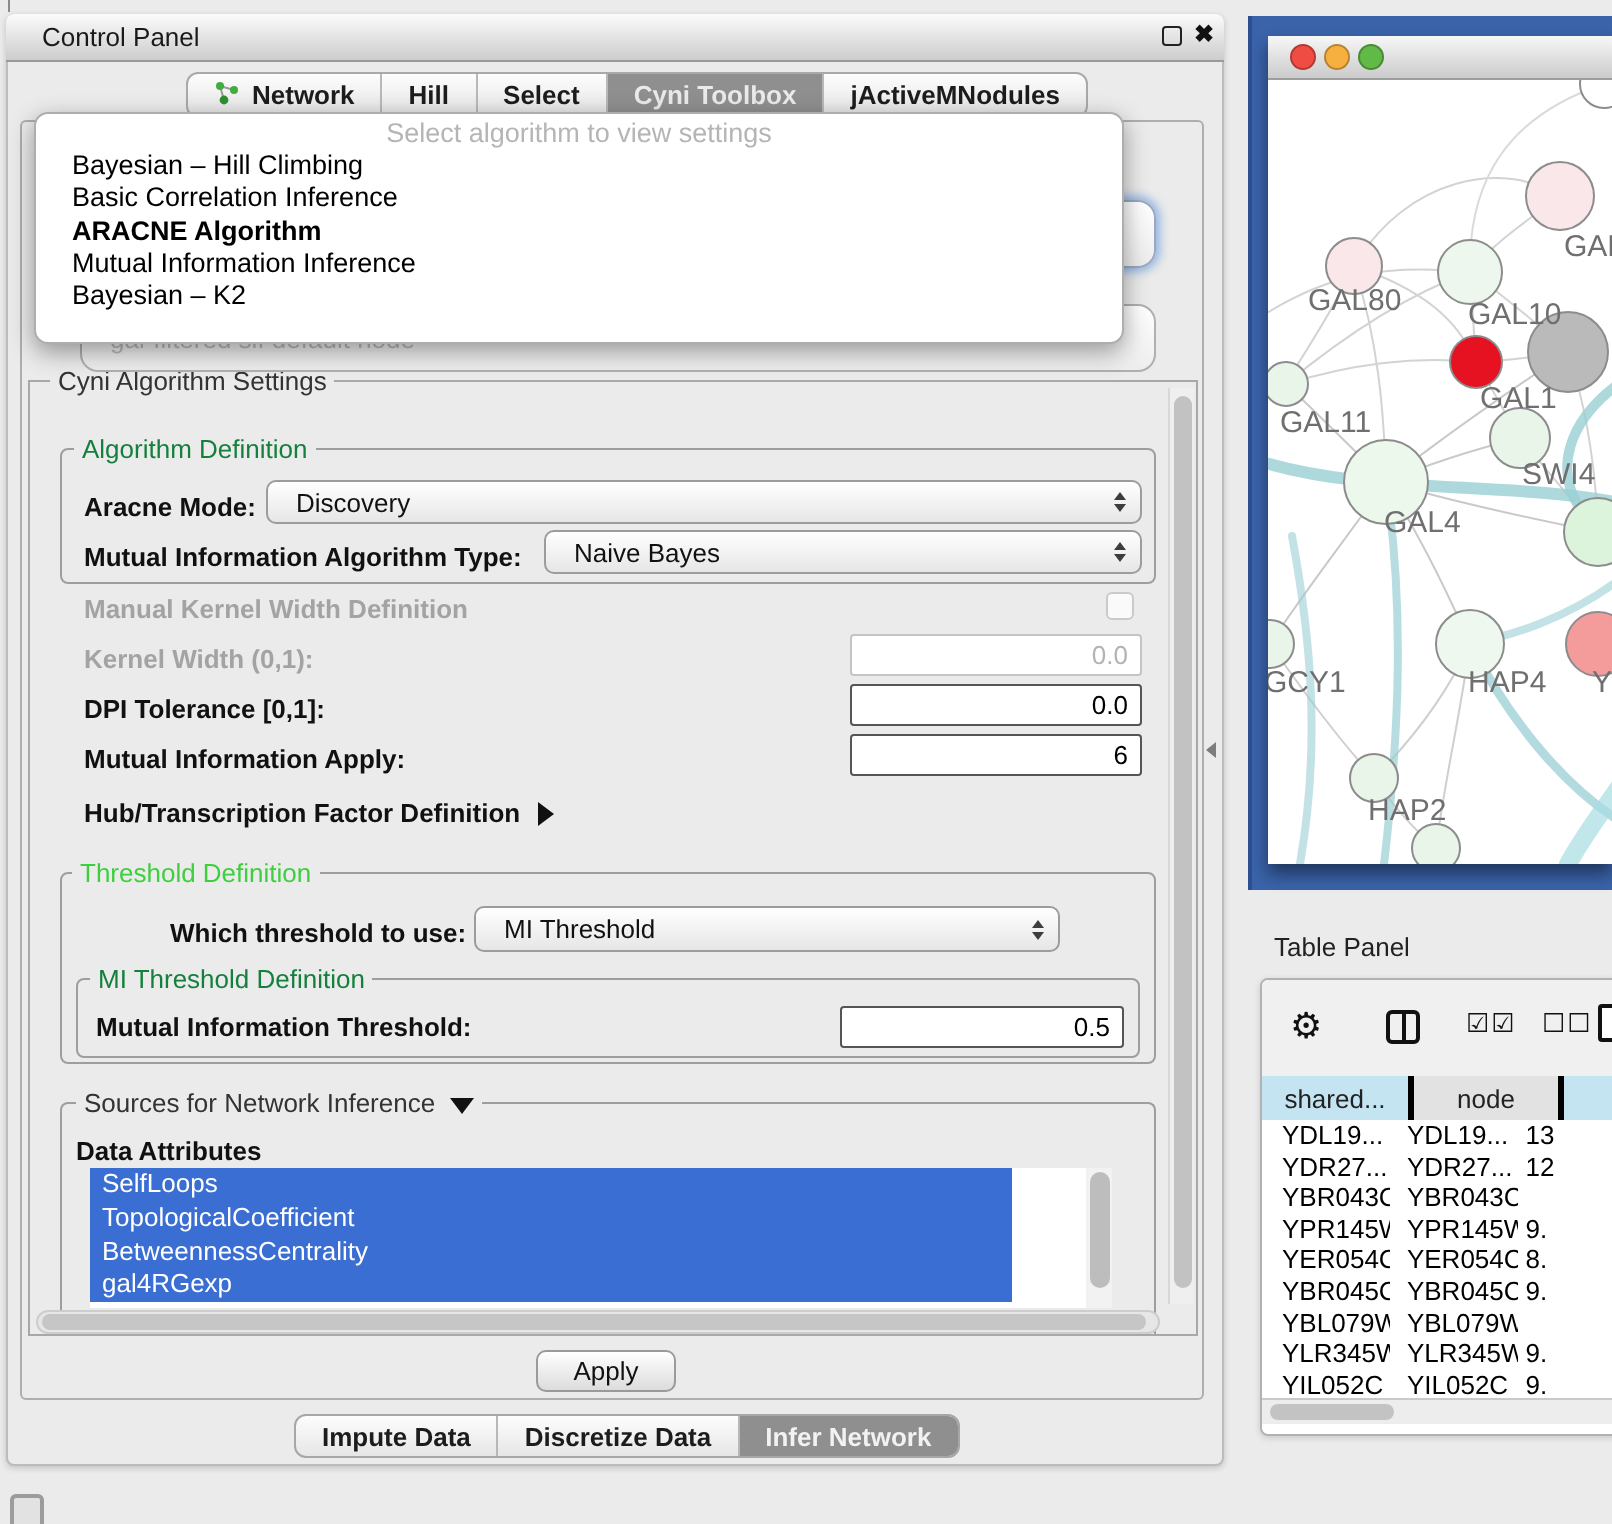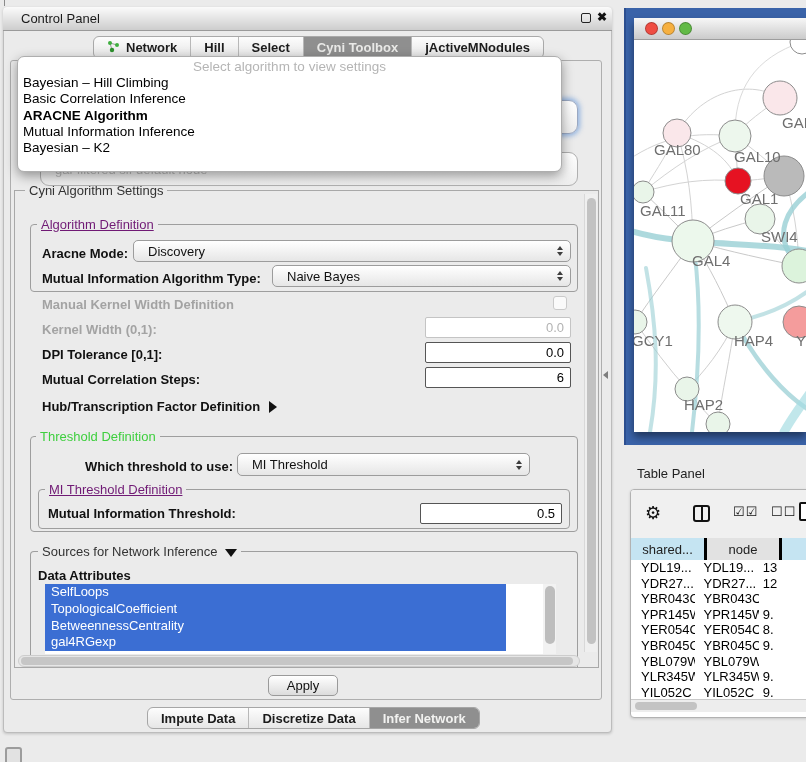--- a/index.html
+++ b/index.html
@@ -39,27 +39,27 @@
                   box-shadow:0 0 5px 2px rgba(100,150,220,.65); z-index:5; }
   .combo-ghost2 { left:40px; top:152px; width:538px; height:34px; border-radius:9px;
                   border:1px solid #b0b0b0; background:linear-gradient(#ffffff,#ededed); z-index:5;
                   font-size:13px; color:#bcbcbc; padding:9px 0 0 14px; }
 
   
   .dropdown { left:17px; top:56px; width:545px; height:116px; background:#fff;
               border:1px solid #aeaeae; border-radius:7px; z-index:10;
               box-shadow:0 4px 12px rgba(0,0,0,.38); padding-top:2px; overflow:hidden; }
   .dd-head { text-align:center; color:#b5b5b5; font-size:13.5px; line-height:16px; }
-  .dd-item { padding-left:5px; font-size:13.5px; line-height:16.3px; color:#000; white-space:nowrap; }
+  .dd-item { padding-left:18px; font-size:13.5px; line-height:16.3px; color:#000; white-space:nowrap; }
   .dd-item.sel { font-weight:bold; }
 
   
   .group { position:absolute; border:1px solid #9e9e9e; border-radius:4px; }
   .legend { position:absolute; background:#ebebeb; padding:0 4px; font-size:13px; z-index:3; white-space:nowrap; }
-  .leg-blue  { color:#701a75;text-decoration:underline; }
+  .leg-blue  { color:#15803d; }
   .leg-green { color:#3ecf3e; }
   .leg-dark  { color:#333; }
 
   .lbl  { position:absolute; font-size:13px; font-weight:bold; color:#111; white-space:nowrap; }
   .lbl.dis { color:#a3a3a3; }
 
   .combo { position:absolute; height:22px; border:1px solid #9c9c9c; border-radius:5px;
            background:linear-gradient(#ffffff,#e6e6e6); display:flex; align-items:center;
            padding-left:14px; font-size:13px; color:#111; }
   .spin { position:absolute; right:7px; top:50%; transform:translateY(-50%);
@@ -220,21 +220,21 @@
 
   <span class="lbl dis" style="left:42px; top:297px;">Manual Kernel Width Definition</span>
   <div class="chk-dis" style="left:553px; top:296px;"></div>
 
   <span class="lbl dis" style="left:42px; top:322px;">Kernel Width (0,1):</span>
   <div class="field dis" style="left:425px; top:317px; width:146px;">0.0</div>
 
   <span class="lbl" style="left:42px; top:347px;">DPI Tolerance [0,1]:</span>
   <div class="field en" style="left:425px; top:342px; width:146px;">0.0</div>
 
-  <span class="lbl" style="left:42px; top:372px;">Mutual Correlation Steps:</span>
+  <span class="lbl" style="left:42px; top:372px;">Mutual Information Apply:</span>
   <div class="field en" style="left:425px; top:367px; width:146px;">6</div>
 
   <div class="abs" style="left:42px; top:399px; display:flex; align-items:center;">
     <span class="lbl" style="position:static;">Hub/Transcription Factor Definition</span>
     <span class="tri-r"></span>
   </div>
 
   <div class="group" style="left:30px; top:436px; width:548px; height:96px;"></div>
   <span class="legend leg-green" style="left:36px; top:429px;">Threshold Definition</span>
 

